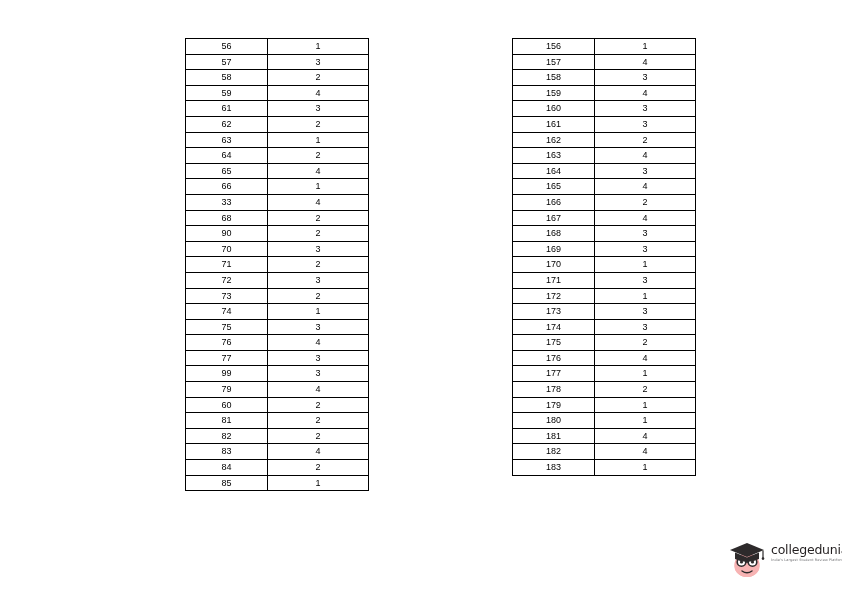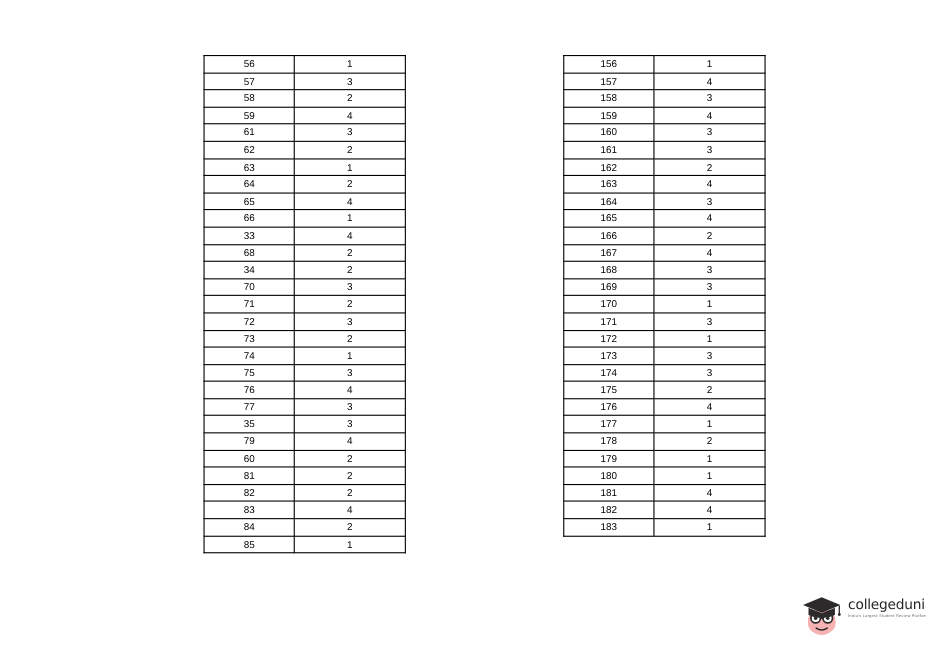--- a/index.html
+++ b/index.html
@@ -14,21 +14,21 @@
     position: relative;
     overflow: hidden;
   }
   .page {
     position: relative;
     width: 842px;
     height: 595px;
   }
   .table-wrap {
     position: absolute;
-    top: 50px;
+    top: 38px;
     padding-left: 19px;
   }
   .table-wrap.left { left: 166px; }
   .table-wrap.right { left: 493px; }
 
   table.answer-table {
     border-collapse: collapse;
     table-layout: fixed;
     width: 181px;
   }
@@ -132,21 +132,21 @@
           </tr>
           <tr>
             <td class="qno">33</td>
             <td class="ans">4</td>
           </tr>
           <tr>
             <td class="qno">68</td>
             <td class="ans">2</td>
           </tr>
           <tr>
-            <td class="qno">34</td>
+            <td class="qno">90</td>
             <td class="ans">2</td>
           </tr>
           <tr>
             <td class="qno">70</td>
             <td class="ans">3</td>
           </tr>
           <tr>
             <td class="qno">71</td>
             <td class="ans">2</td>
           </tr>
@@ -168,21 +168,21 @@
           </tr>
           <tr>
             <td class="qno">76</td>
             <td class="ans">4</td>
           </tr>
           <tr>
             <td class="qno">77</td>
             <td class="ans">3</td>
           </tr>
           <tr>
-            <td class="qno">35</td>
+            <td class="qno">99</td>
             <td class="ans">3</td>
           </tr>
           <tr>
             <td class="qno">79</td>
             <td class="ans">4</td>
           </tr>
           <tr>
             <td class="qno">60</td>
             <td class="ans">2</td>
           </tr>

